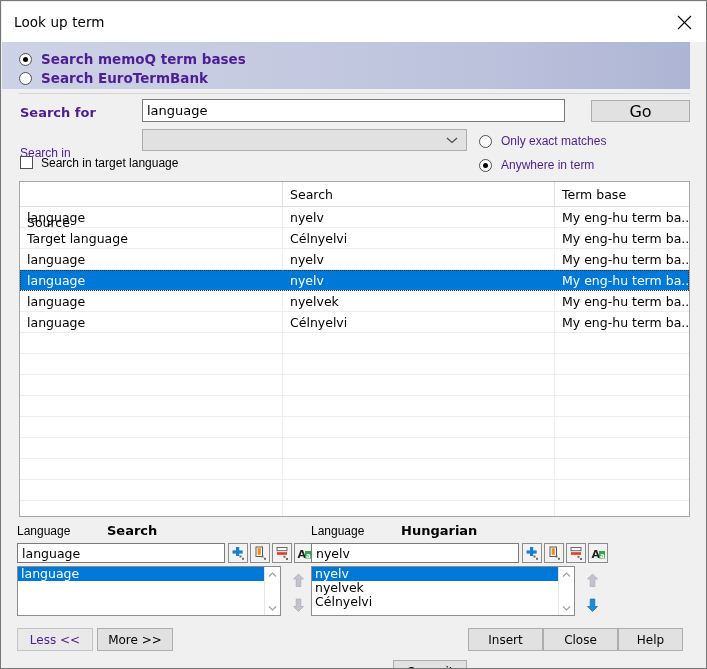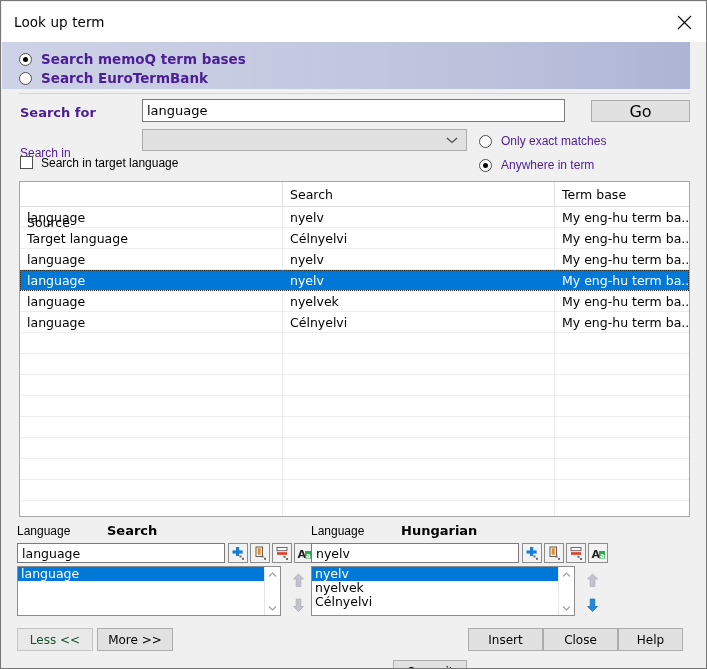--- a/index.html
+++ b/index.html
@@ -323,21 +323,21 @@
     position: absolute;
     box-sizing: border-box;
     height: 23px;
     background: #e1e1e1;
     border: 1px solid #adadad;
     font-size: 12px;
     display: flex; align-items: center; justify-content: center;
     font-family: "DejaVu Sans", sans-serif;
     cursor: default;
   }
-  .bottom-btn.disabled { color: #14532d; background: #e9e9e9; border-color: #c4c4c4;}
+  .bottom-btn.disabled { color: #4c1d95; background: #e9e9e9; border-color: #c4c4c4;}
   #less-button   { left: 16px;  top: 627px; width: 76px; }
   #more-button   { left: 96px;  top: 627px; width: 76px; }
   #commit-button { left: 392px; top: 659px; width: 74px; text-align: center; }
   #insert-button { left: 467px; top: 627px; width: 75px; }
   #close-button  { left: 542px; top: 627px; width: 75px; }
   #help-button   { left: 617px; top: 627px; width: 65px; }
 </style>
 </head>
 <body>
 

